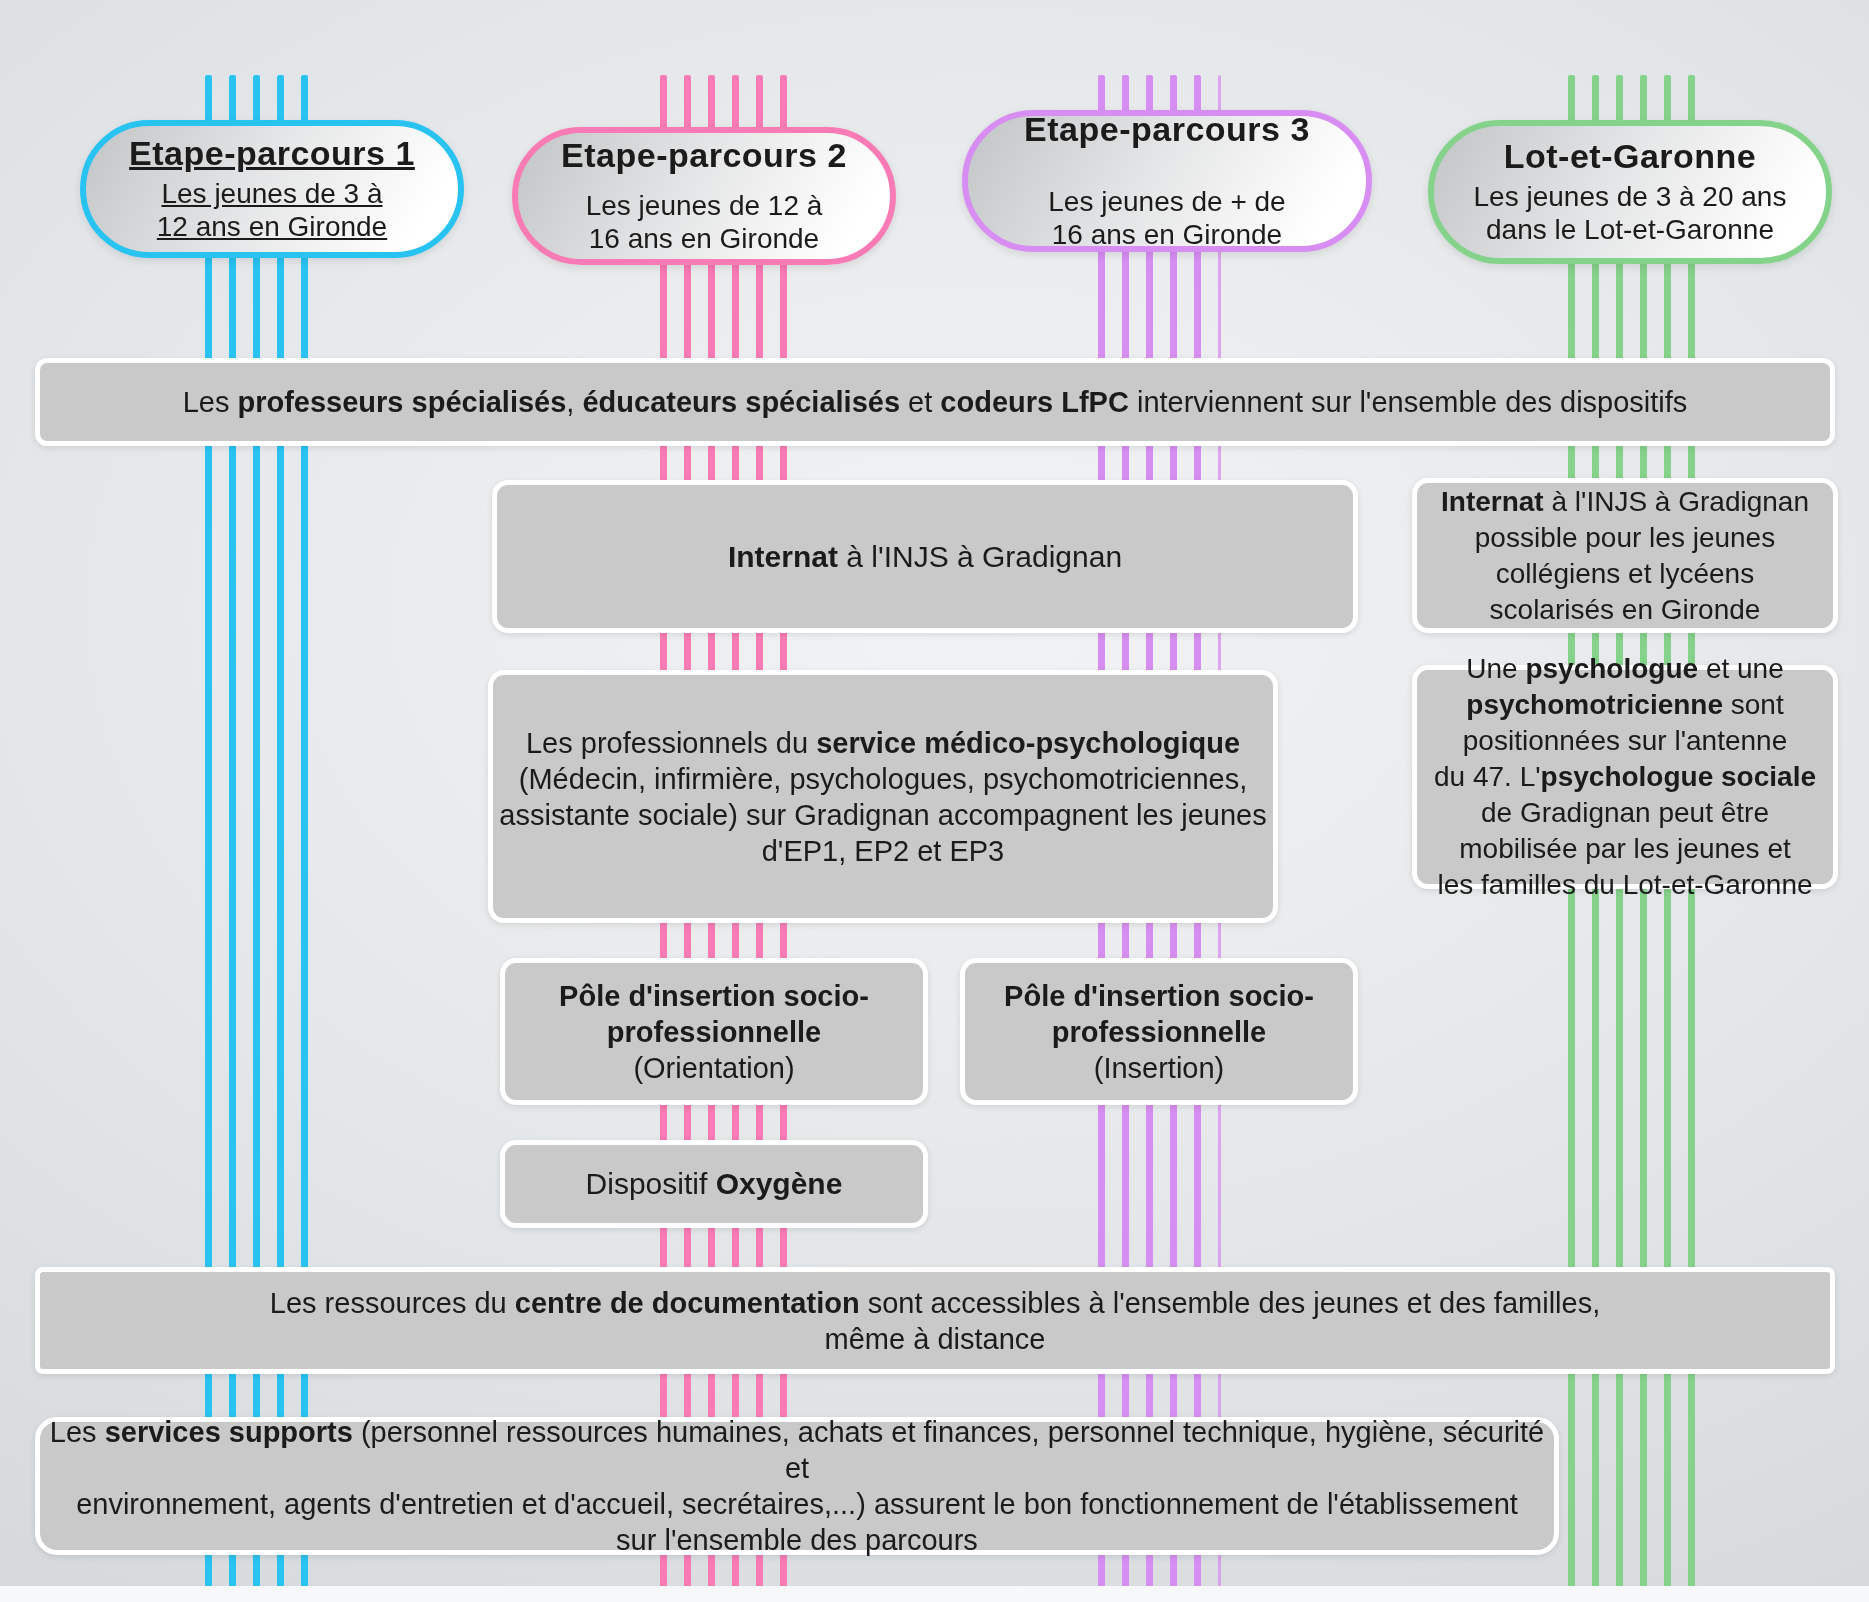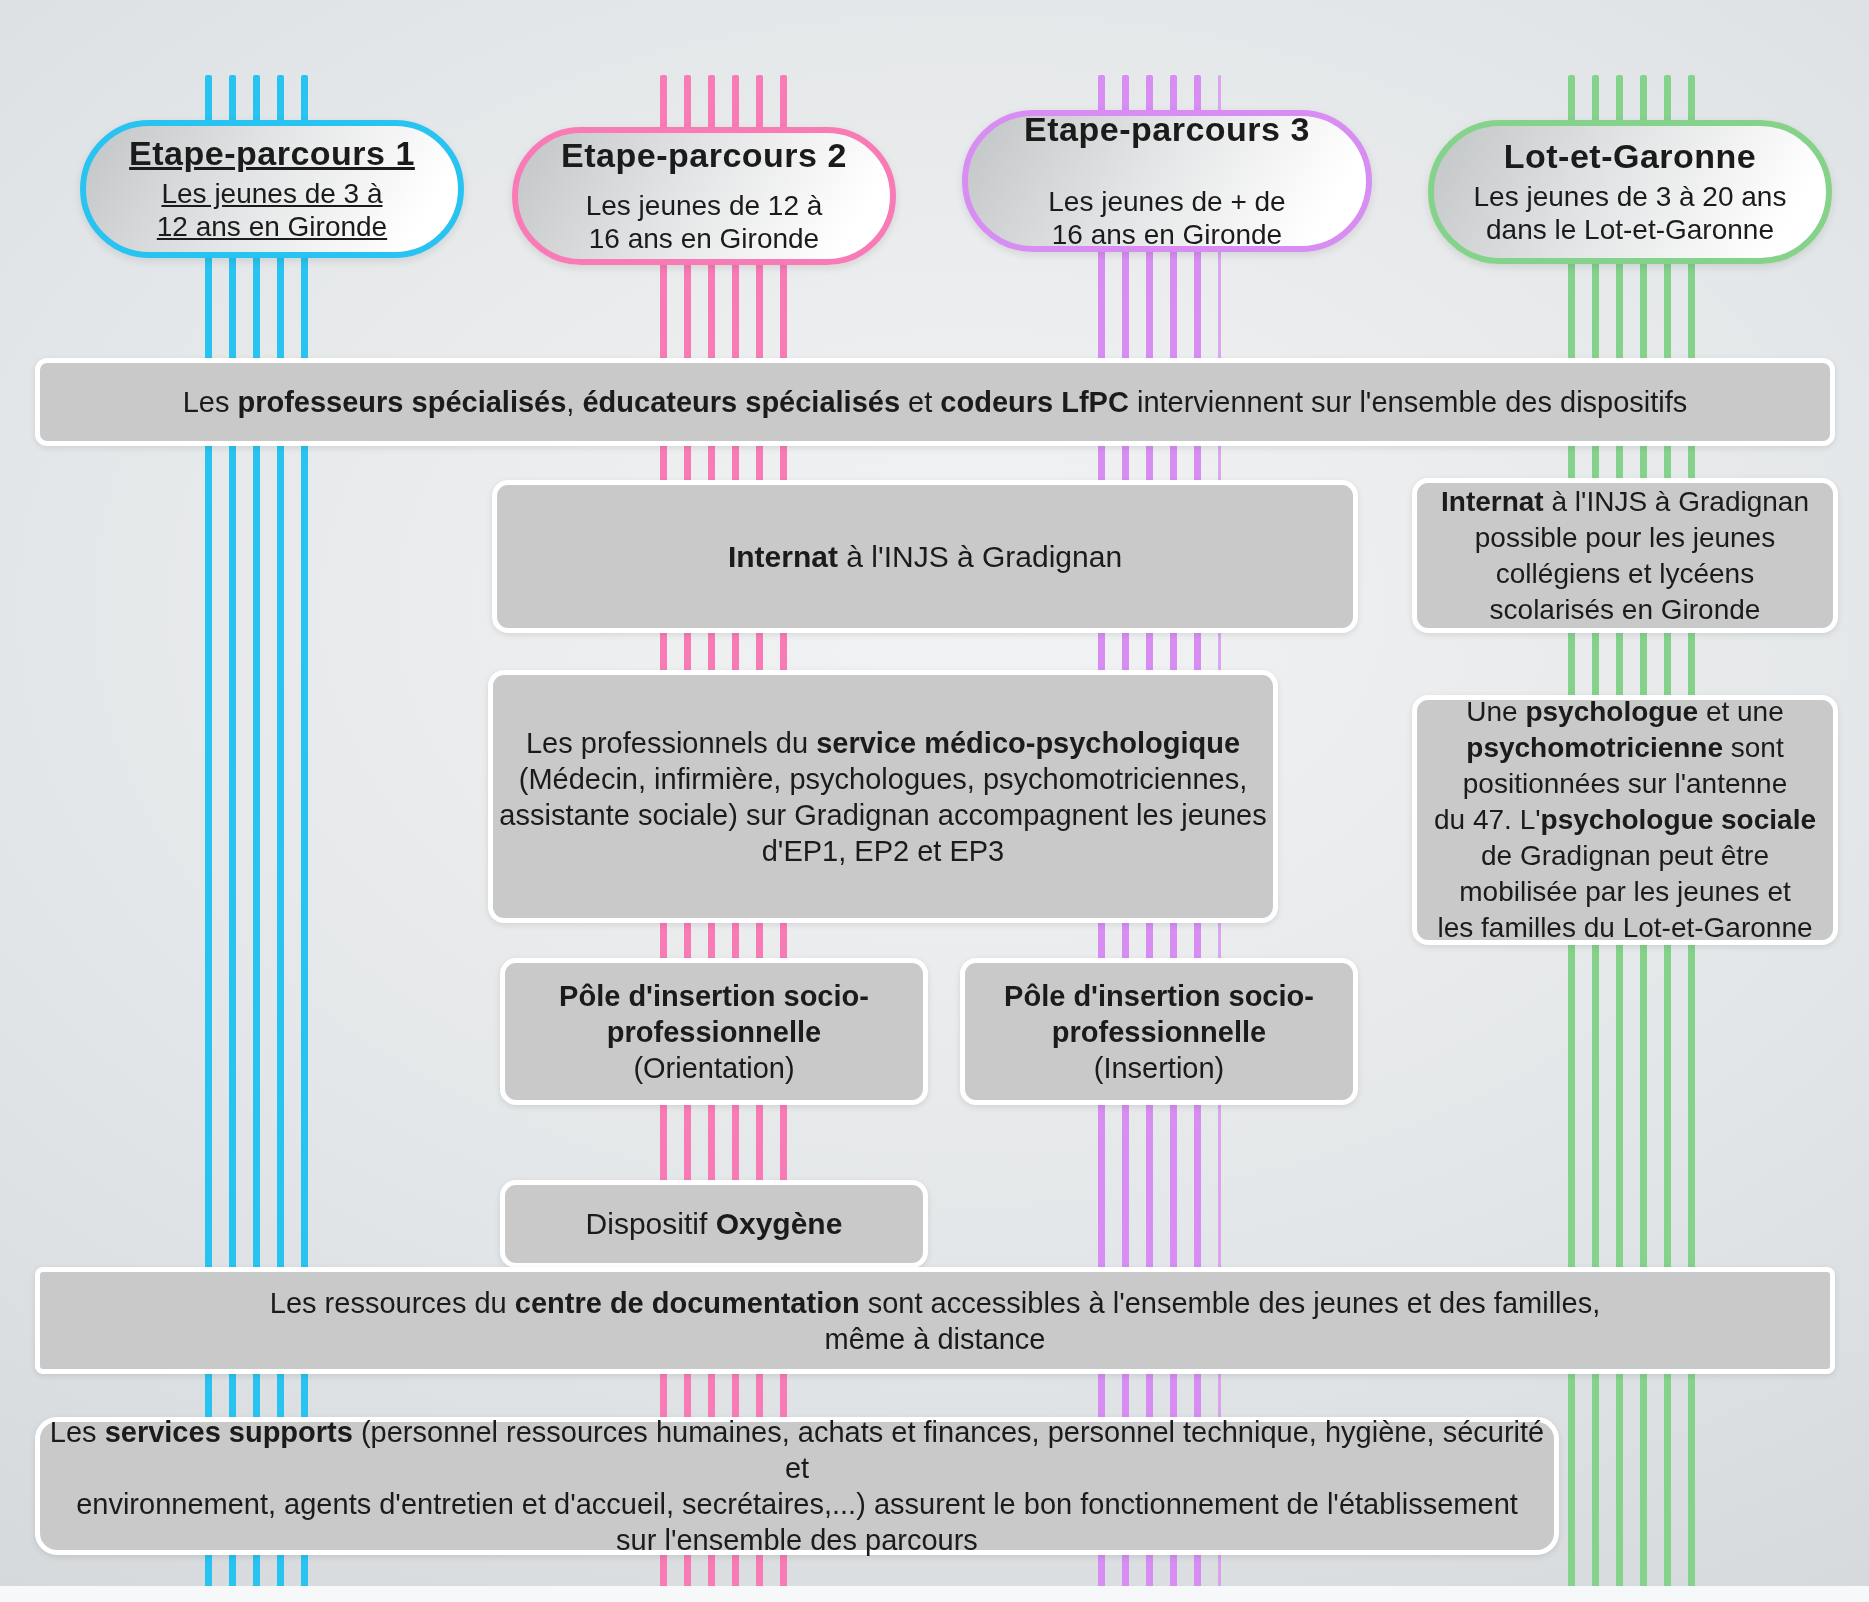--- a/index.html
+++ b/index.html
@@ -35,25 +35,25 @@
     border-radius:16px;box-sizing:border-box;display:flex;align-items:center;justify-content:center;
     text-align:center;box-shadow:0 2px 6px rgba(0,0,0,.10);
   }
   .gbox p{margin:0;white-space:pre-line;font-size:29px;line-height:36px;}
   #bar-prof{left:35px;top:358px;width:1800px;height:88px;border-radius:12px;}
   #box-internat-mid{left:492px;top:480px;width:866px;height:153px;}
   #box-internat-mid p{font-size:30px;}
   #box-internat-right{left:1412px;top:478px;width:426px;height:155px;}
   #box-internat-right p{font-size:28px;line-height:36px;}
   #box-medico{left:488px;top:670px;width:790px;height:253px;}
-  #box-psych-right{left:1412px;top:695px;width:426px;height:250px;}
+  #box-psych-right{left:1412px;top:665px;width:426px;height:224px;}
   #box-psych-right p{font-size:28px;line-height:36px;}
   #box-pole-o{left:500px;top:958px;width:428px;height:147px;}
   #box-pole-i{left:960px;top:958px;width:398px;height:147px;}
-  #box-oxygene{left:500px;top:1140px;width:428px;height:88px;margin-top:40px;}
+  #box-oxygene{left:500px;top:1140px;width:428px;height:88px;}
   #box-oxygene p{font-size:30px;}
   #bar-doc{left:35px;top:1267px;width:1800px;height:107px;border-radius:8px;}
   #bar-services{left:35px;top:1417px;width:1524px;height:138px;border-radius:22px;}
   #bottom-strip{position:absolute;left:0;top:1586px;width:1869px;height:16px;background:#f7f8f9;z-index:2;}
   b{font-weight:bold;}
 </style>
 </head>
 <body>
 
 <div class="stage">

